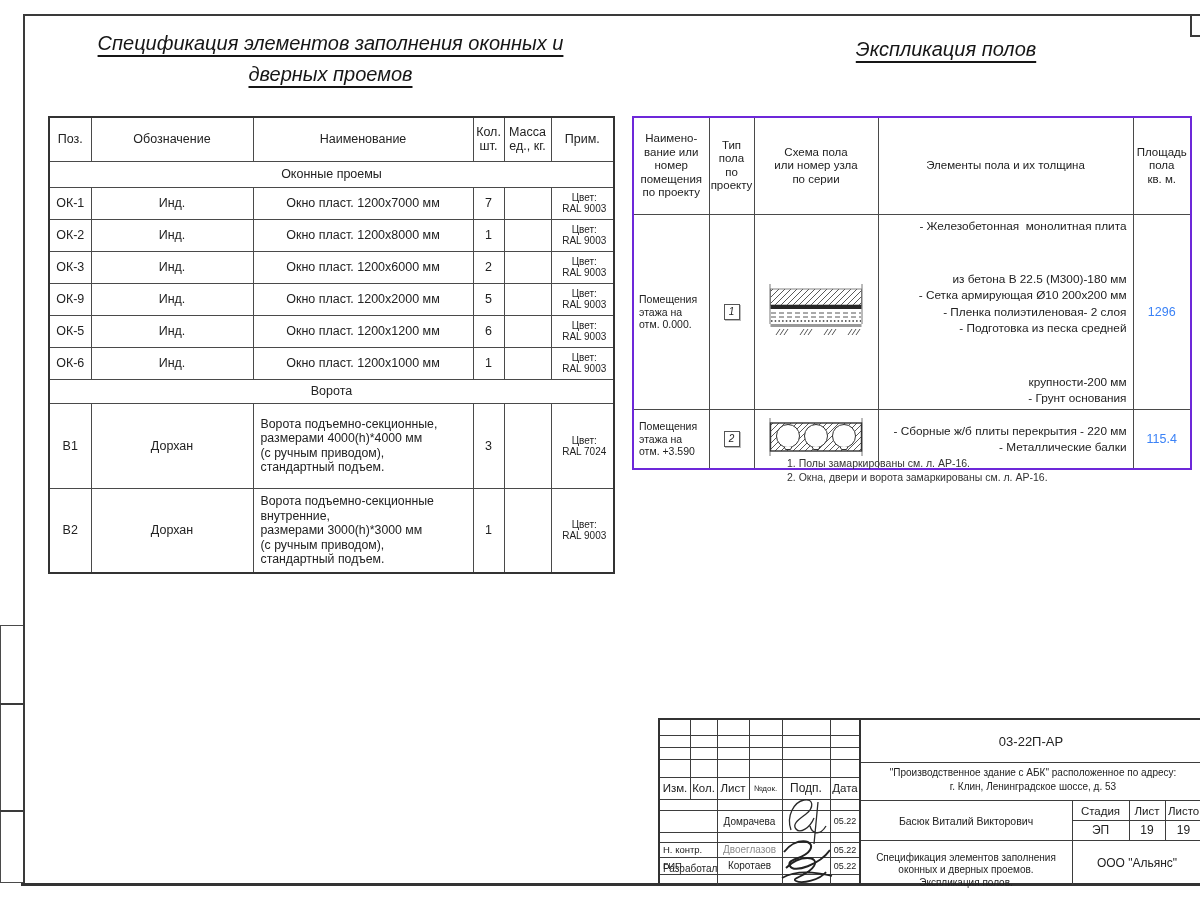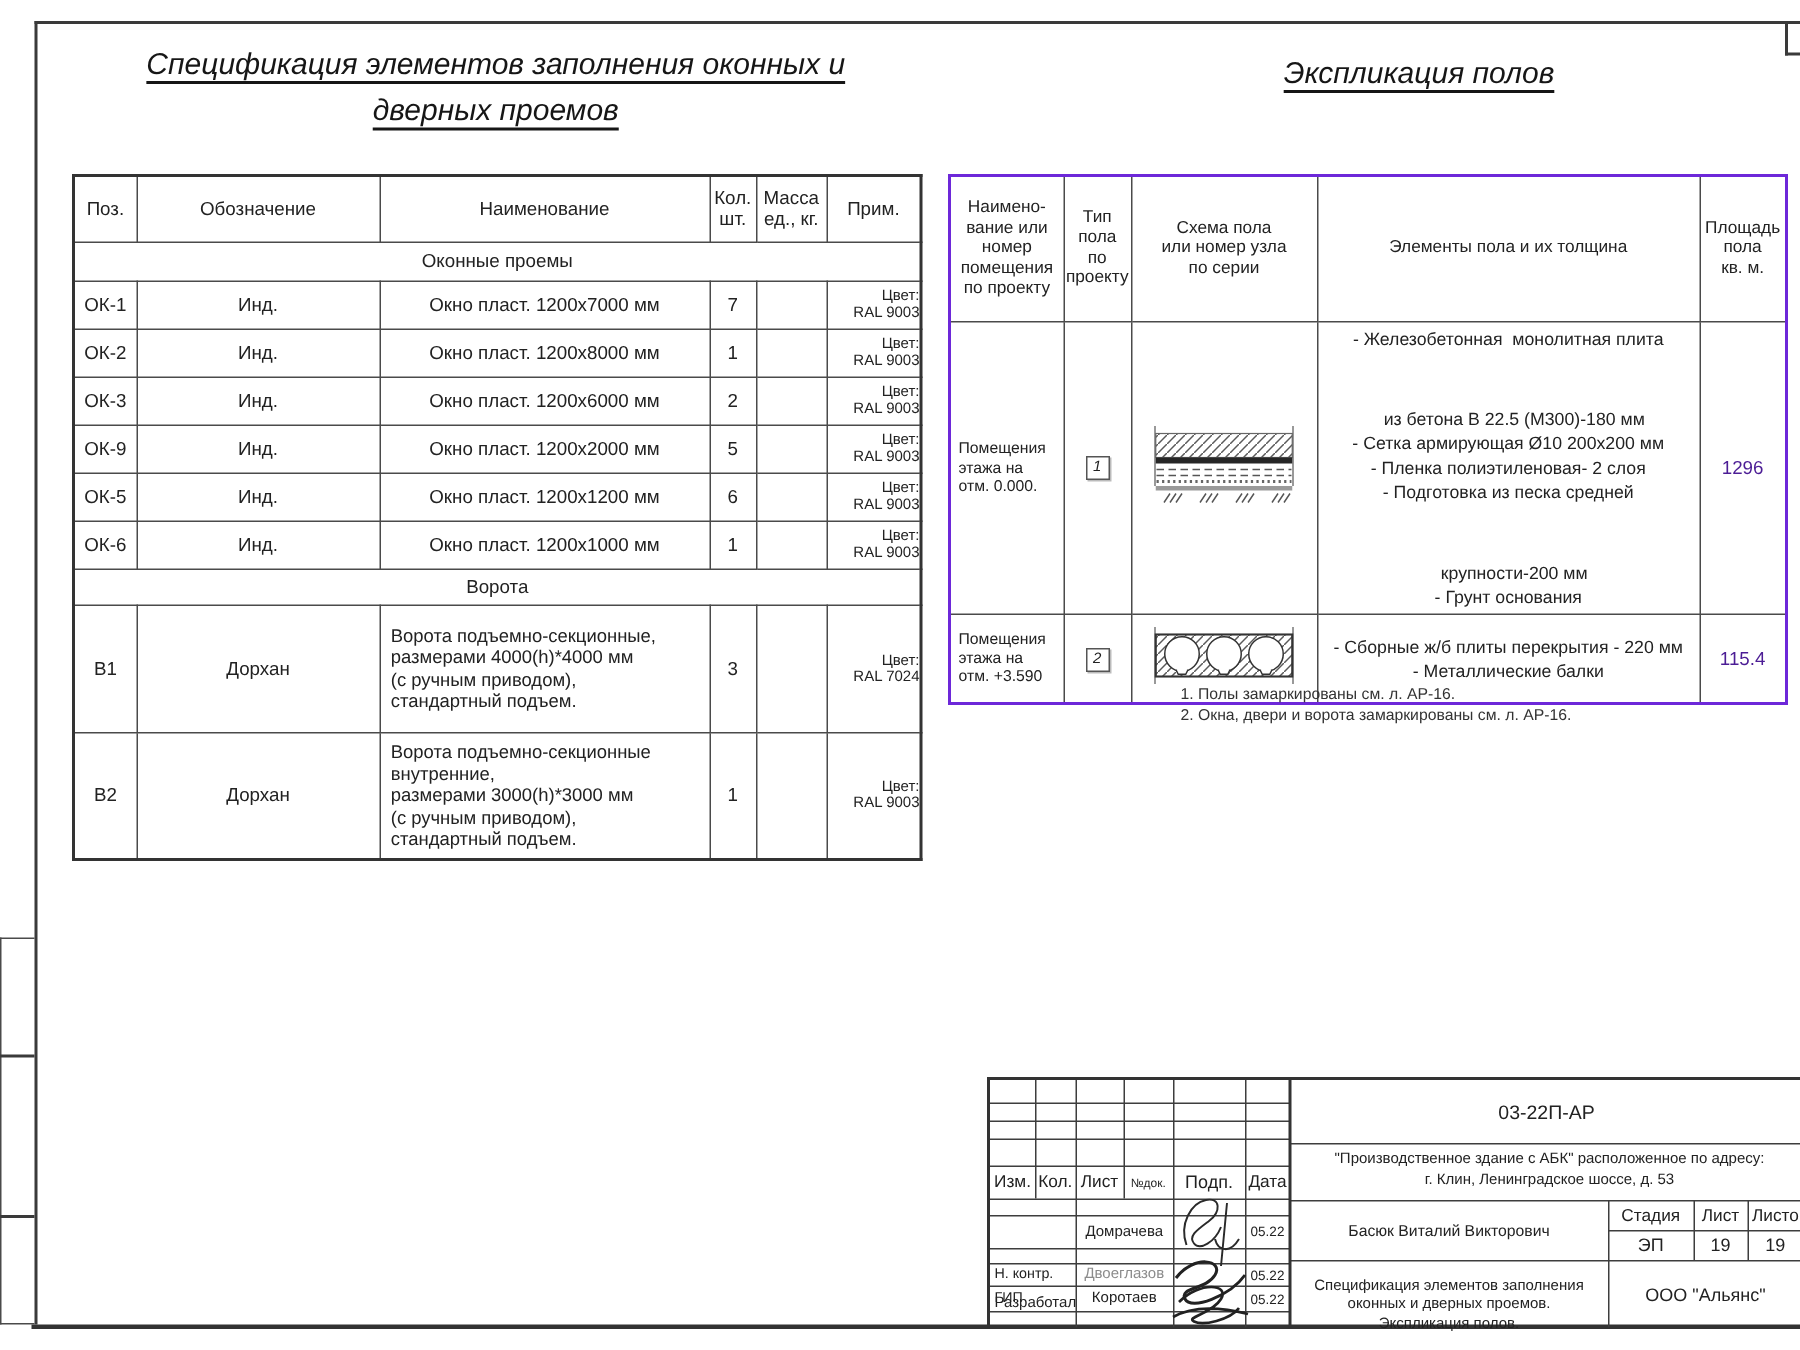--- a/index.html
+++ b/index.html
@@ -6,31 +6,31 @@
   .page{position:relative;width:1200px;height:900px;background:#ffffff;overflow:hidden;
         font-family:"Liberation Sans",sans-serif;color:#1f1f1f;}
   .fline{position:absolute;background:#3a3a3a;}
   
   .btitle{position:absolute;font-style:italic;font-size:20px;color:#161616;text-align:center;line-height:31px;}
   .btitle span{text-decoration:underline;text-underline-offset:5px;text-decoration-thickness:1.5px;}
   
   table{border-collapse:collapse;table-layout:fixed;}
   .spec{position:absolute;left:48px;top:116px;width:565px;border:2px solid #333;}
   .spec td{border:1px solid #4a4a4a;vertical-align:middle;text-align:center;font-size:12.5px;padding:0;color:#222;}
-  .spec .note-cell{text-align:right;font-size:10px;line-height:11px;padding-left:4px;}
+  .spec .note-cell{text-align:center;font-size:10px;line-height:11px;padding-left:4px;}
   .spec .name-left{text-align:left;padding:4px 7px;line-height:14.5px;font-size:12.3px;}
   .h44{height:44px}.h26{height:26px}.h32{height:32px}.h24{height:24px}.h85{height:85px}
   .ml{white-space:pre-line;}
   .floors{position:absolute;left:632px;top:116px;width:558px;border:2px solid #6d28d9;}
   .floors td{border:1px solid #4a4a4a;vertical-align:middle;text-align:center;font-size:12px;padding:0;color:#222;}
   .floors .hed{font-size:11.5px;line-height:13.5px;}
   .floors .room{text-align:left;font-size:10.5px;line-height:12.5px;padding-left:5px;}
-  .floors .area{color:#4c1d95;font-size:12.5px;}
+  .floors .area{color:#3b82f6;font-size:12.5px;}
   .elcell{padding:3px 6px 3px 6px !important;}
-  .eline{display:flex;justify-content:center;line-height:16.4px;font-size:11.8px;text-align:left;}
+  .eline{display:flex;justify-content:flex-end;line-height:16.4px;font-size:11.8px;text-align:left;}
   .eline .t{white-space:pre;}
   .eline .v{white-space:pre;}
   .indent{padding-left:8px;margin-top:37px;}
   .typebox{display:inline-block;width:14px;height:14px;border:1px solid #555;font-size:10px;
            font-style:italic;line-height:14px;text-align:center;background:#fff;box-shadow:1px 1px 0 #bbb;}
   .hr97{height:97px}.hr125{height:125px}.hr59{height:59px}
   
   .notes{position:absolute;left:787px;top:456px;font-size:10.5px;line-height:14px;color:#333;}
   
   .stamp{position:absolute;left:658px;top:718px;width:542px;height:165px;

